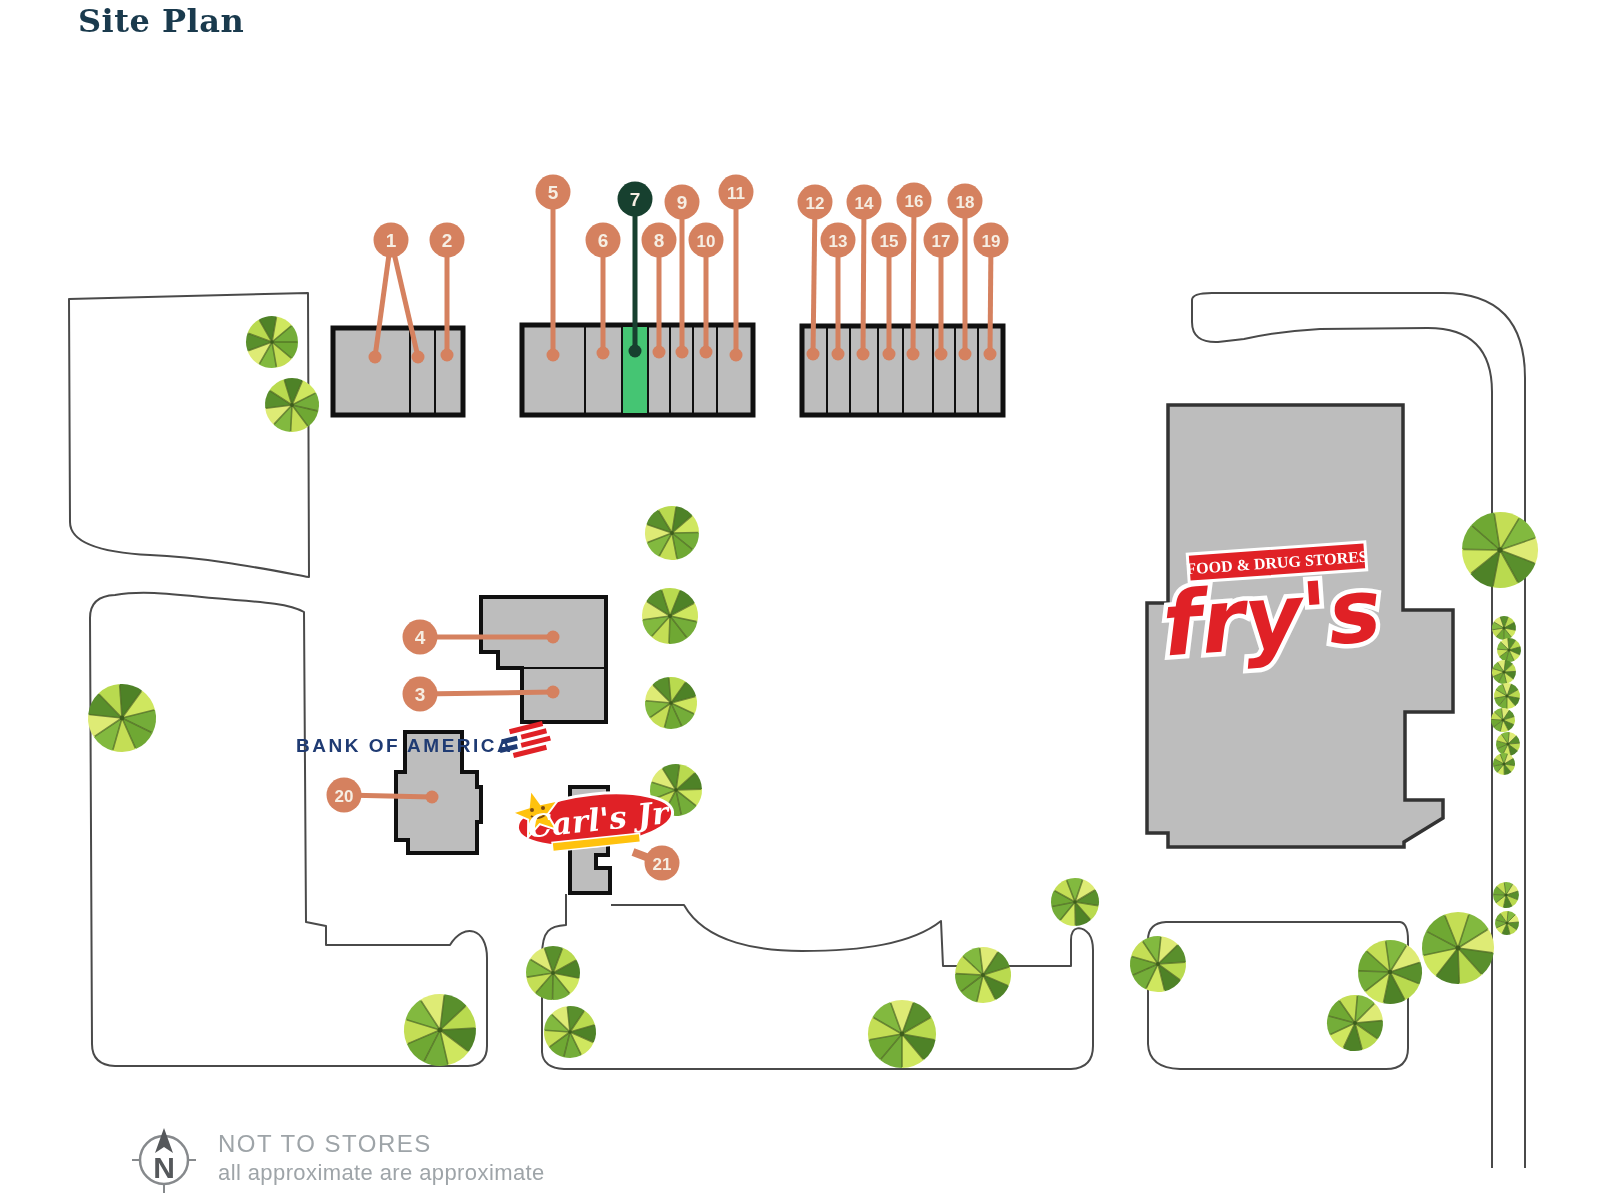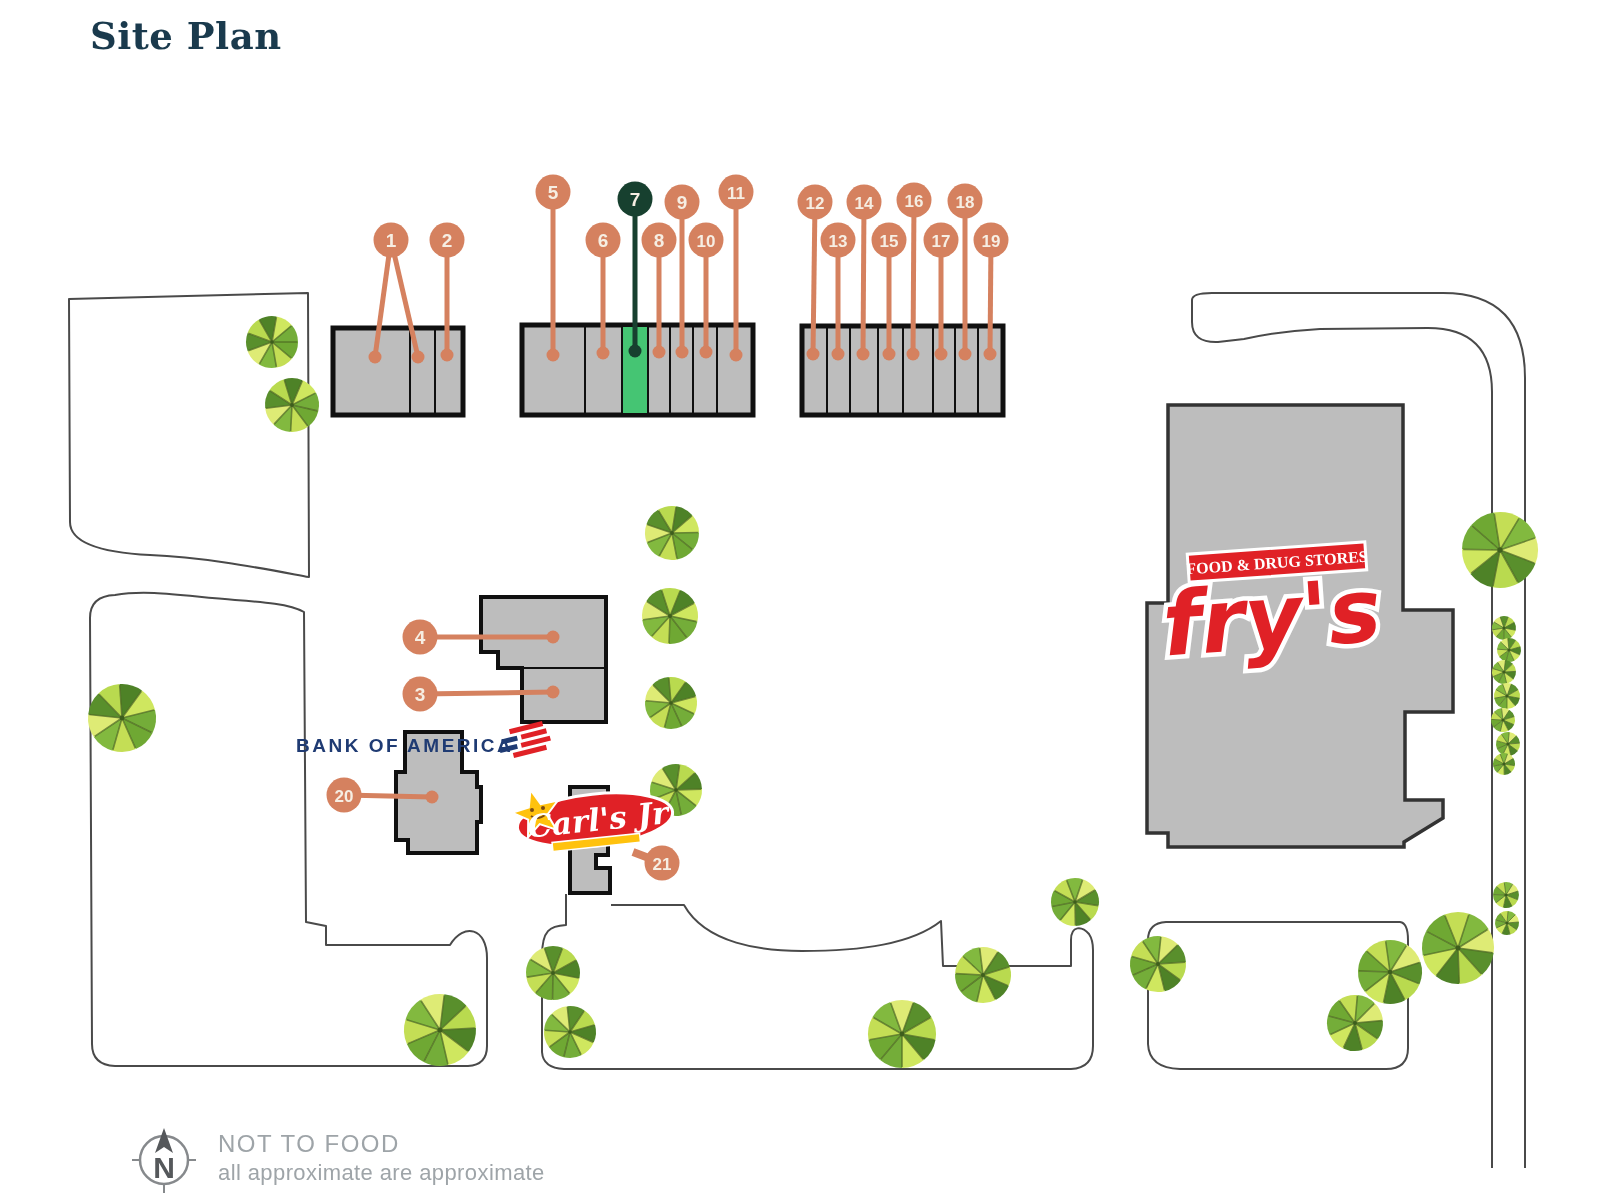--- a/index.html
+++ b/index.html
@@ -1,21 +1,21 @@
 <!DOCTYPE html>
 <html><head>
 <meta charset="utf-8">
 <style>
   html,body{margin:0;padding:0;background:#ffffff;width:1600px;height:1200px;overflow:hidden;}
   body{font-family:"Liberation Sans", sans-serif;position:relative;}
   #page{position:absolute;inset:0;width:1600px;height:1200px;background:#fff;}
   h1#title{
-    position:absolute;left:78px;top:2px;margin:12px;
+    position:absolute;left:78px;top:2px;margin:0;
     font-family:"DejaVu Serif", serif;font-weight:bold;
-    font-size:37px;letter-spacing:0.5px;color:#1A3A4D;
+    font-size:32px;letter-spacing:0.5px;color:#1A3A4D;
   }
   #map{position:absolute;left:0;top:0;}
   #footer{position:absolute;left:128px;top:1112px;width:700px;height:80px;}
   #compass{position:absolute;left:0;top:8px;}
   .footer-text{position:absolute;left:90px;color:#9EA4A8;}
   #footer-line1{top:18px;font-size:24px;letter-spacing:1.5px;}
   #footer-line2{top:48px;font-size:22px;letter-spacing:0.4px;}
 </style>
 </head>
 <body>
@@ -783,16 +783,16 @@
 
   <div id="footer">
     <svg id="compass" width="72" height="76" viewBox="0 0 72 76">
       <circle cx="36" cy="40" r="24" fill="none" stroke="#86898C" stroke-width="2.5"></circle>
       <line x1="4" y1="40" x2="13" y2="40" stroke="#86898C" stroke-width="2"></line>
       <line x1="59" y1="40" x2="68" y2="40" stroke="#86898C" stroke-width="2"></line>
       <line x1="36" y1="63" x2="36" y2="73" stroke="#86898C" stroke-width="2"></line>
       <polygon points="36,8 27,33 36,27 45,33" fill="#55585B"></polygon>
       <text x="36" y="58" text-anchor="middle" font-size="30" font-weight="bold" fill="#55585B" font-family="Liberation Sans, sans-serif">N</text>
     </svg>
-    <div id="footer-line1" class="footer-text">NOT TO FOOD</div>
+    <div id="footer-line1" class="footer-text">NOT TO STORES</div>
     <div id="footer-line2" class="footer-text">all approximate are approximate</div>
   </div>
 </div>
 
 </body></html>

